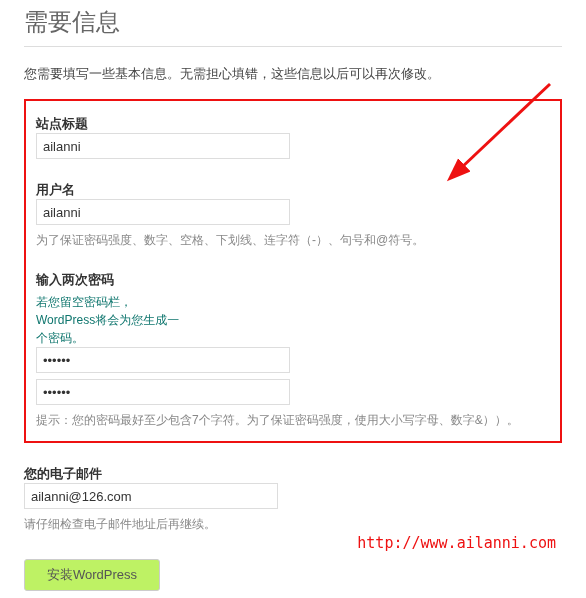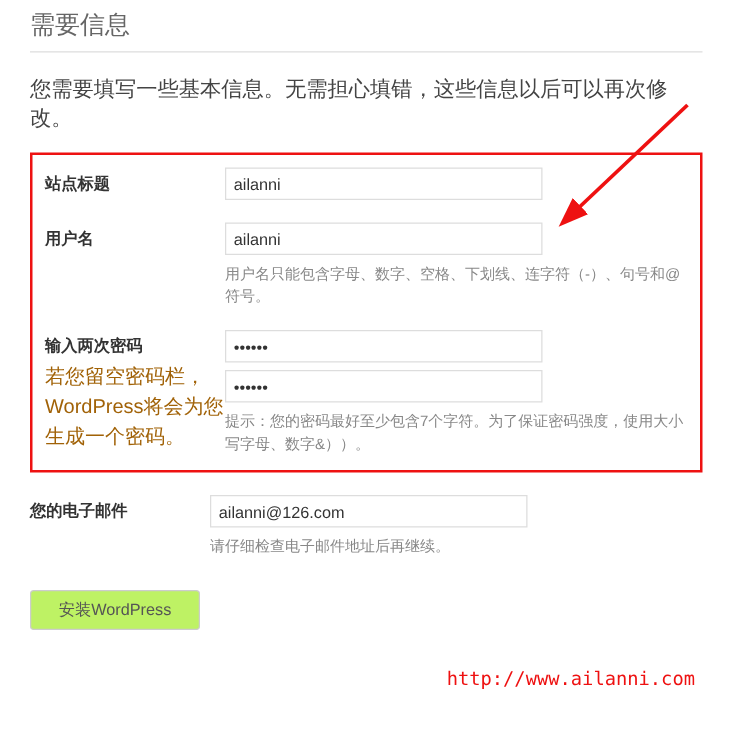--- a/index.html
+++ b/index.html
@@ -9,59 +9,60 @@
     width: 586px;
     height: 598px;
     overflow: hidden;
     position: relative;
     color: #444;
   }
   .wrap {
     padding: 0 24px;
   }
   h1.page-title {
-    font-size: 20px;
+    font-size: 24px;
     font-weight: normal;
     color: #666;
     margin: 6px 0 8px 0;
   }
   hr.sep {
     border: none;
     border-top: 1px solid #ddd;
     margin: 0 0 18px 0;
   }
   .intro {
-    font-size: 17px;
+    font-size: 13px;
     color: #444;
     margin-bottom: 16px;
   }
   .highlight-box {
     border: 2px solid #e11;
     padding: 10px 10px 6px 10px;
     margin-bottom: 18px;
   }
   .form-row {
     display: flex;
     align-items: flex-start;
     margin-bottom: 18px;
     font-size: 13px;
+    flex-direction: column;
   }
   .form-row .label-col {
     width: 144px;
     flex-shrink: 0;
     padding-top: 4px;
   }
   .form-row .label-col .label-main {
     font-weight: bold;
     color: #333;
   }
   .form-row .label-col .label-desc {
     font-weight: normal;
-    color: #a16207;
-    font-size: 16px;
+    color: #0f766e;
+    font-size: 12px;
     margin-top: 4px;
     line-height: 1.5;
   }
   .form-row .input-col {
     flex: 1;
   }
   input[type=text], input[type=password] {
     width: 254px;
     padding: 4px 6px;
     font-size: 13px;
@@ -159,21 +160,21 @@
         <input type="text" value="ailanni" style="">
       </div>
     </div>
 
     <div class="form-row">
       <div class="label-col">
         <div class="label-main">用户名</div>
       </div>
       <div class="input-col">
         <input type="text" value="ailanni" style="">
-        <div class="hint">用户名只能包含字母、数字、空格、下划线、连字符（-）、句号和@符号。</div>
+        <div class="hint">为了保证密码强度、数字、空格、下划线、连字符（-）、句号和@符号。</div>
       </div>
     </div>
 
     <div class="form-row" style="margin-bottom:6px;">
       <div class="label-col">
         <div class="label-main">输入两次密码</div>
         <div class="label-desc">若您留空密码栏，WordPress将会为您生成一个密码。</div>
       </div>
       <div class="input-col pw-stack">
         <input type="password" value="••••••" style="">

